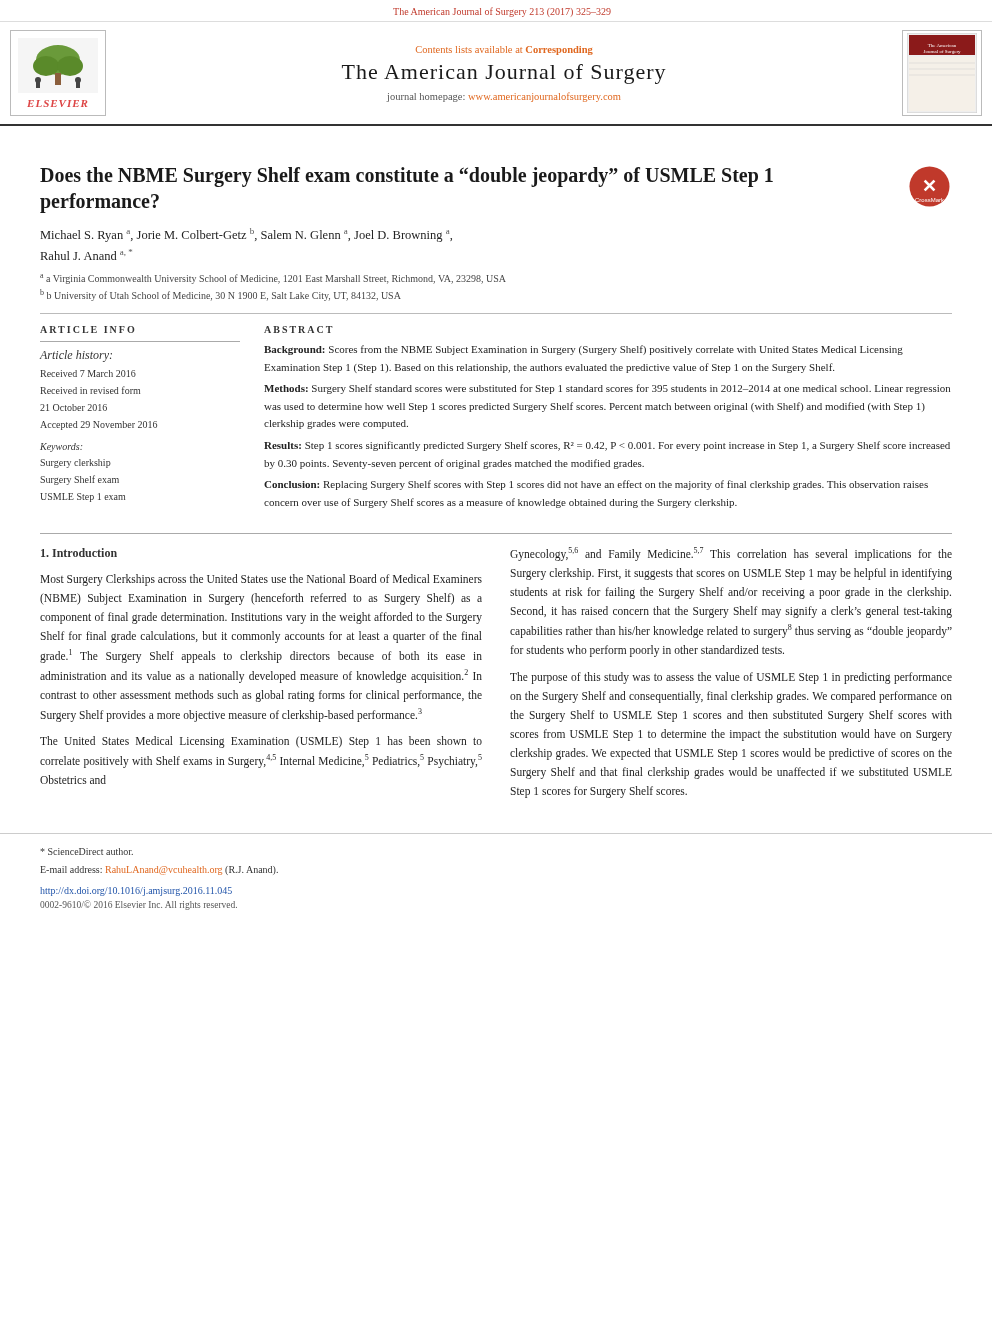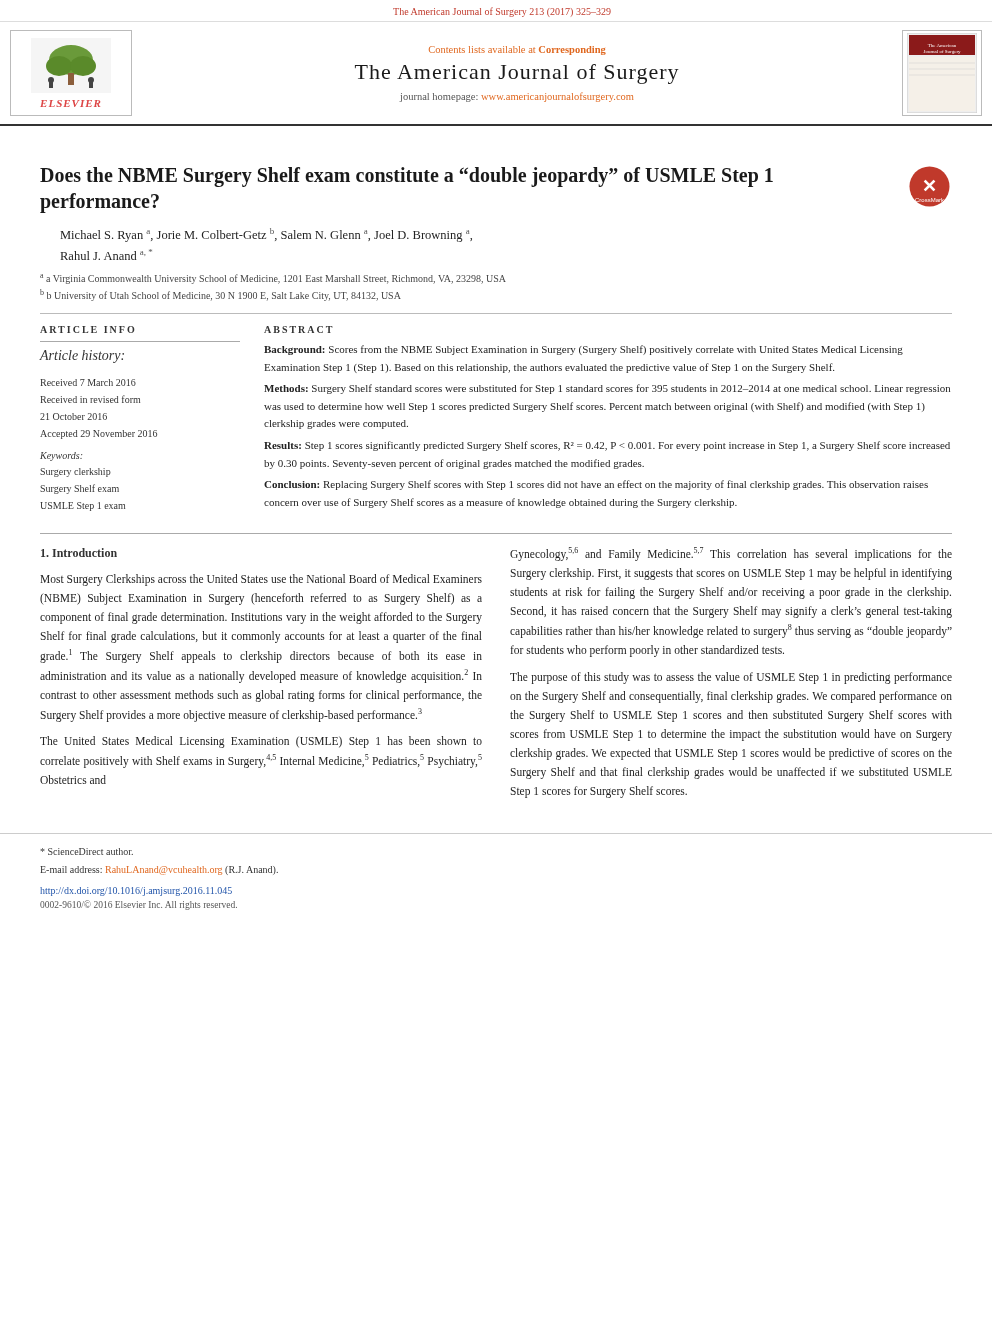--- a/index.html
+++ b/index.html
@@ -27,21 +27,21 @@
     }
     
     .journal-header {
       display: flex;
       align-items: stretch;
       border-bottom: 2px solid #333;
       padding: 8px 10px 8px 10px;
       gap: 8px;
     }
     .elsevier-logo {
-      width: 122px;
+      width: 96px;
       flex-shrink: 0;
       display: flex;
       flex-direction: column;
       align-items: center;
       justify-content: center;
       border: 1px solid #bbb;
       padding: 4px;
     }
     .elsevier-logo .elsevier-text {
       font-size: 11px;
@@ -116,21 +116,20 @@
       height: 45px;
       flex-shrink: 0;
       margin-top: 2px;
     }
     
     .authors {
       font-size: 12.5px;
       color: #222;
       margin-bottom: 4px;
       line-height: 1.6;
-      margin-left: 20px;
     }
     .author-sup {
       font-size: 9px;
       vertical-align: super;
       color: #555;
     }
     .affiliations {
       font-size: 10px;
       color: #444;
       margin-bottom: 8px;
@@ -163,23 +162,23 @@
     .article-info-title {
       font-size: 10px;
       font-weight: bold;
       letter-spacing: 2px;
       text-transform: uppercase;
       color: #333;
       margin-bottom: 6px;
     }
     .article-history {
       font-style: italic;
-      font-size: 14px;
-      color: #333;
-      margin-bottom: 10px;
+      font-size: 12px;
+      color: #333;
+      margin-bottom: 2px;
     }
     .history-dates {
       font-size: 10px;
       color: #333;
       line-height: 1.7;
       margin-bottom: 8px;
     }
     .keywords-title {
       font-size: 10px;
       font-style: italic;

